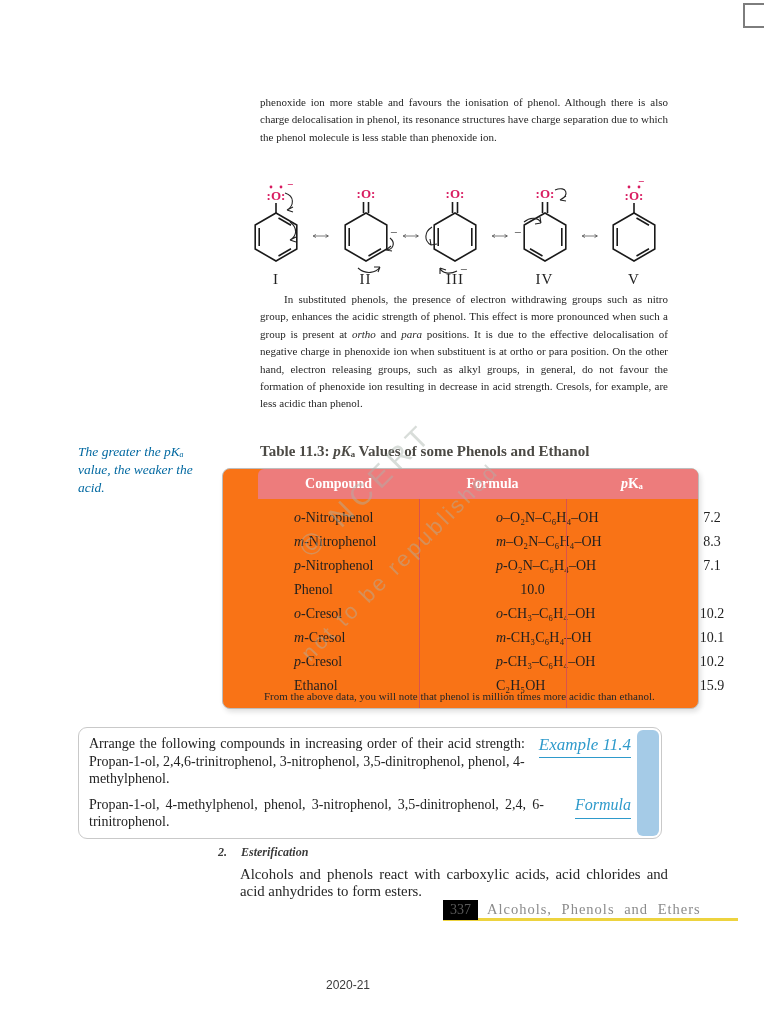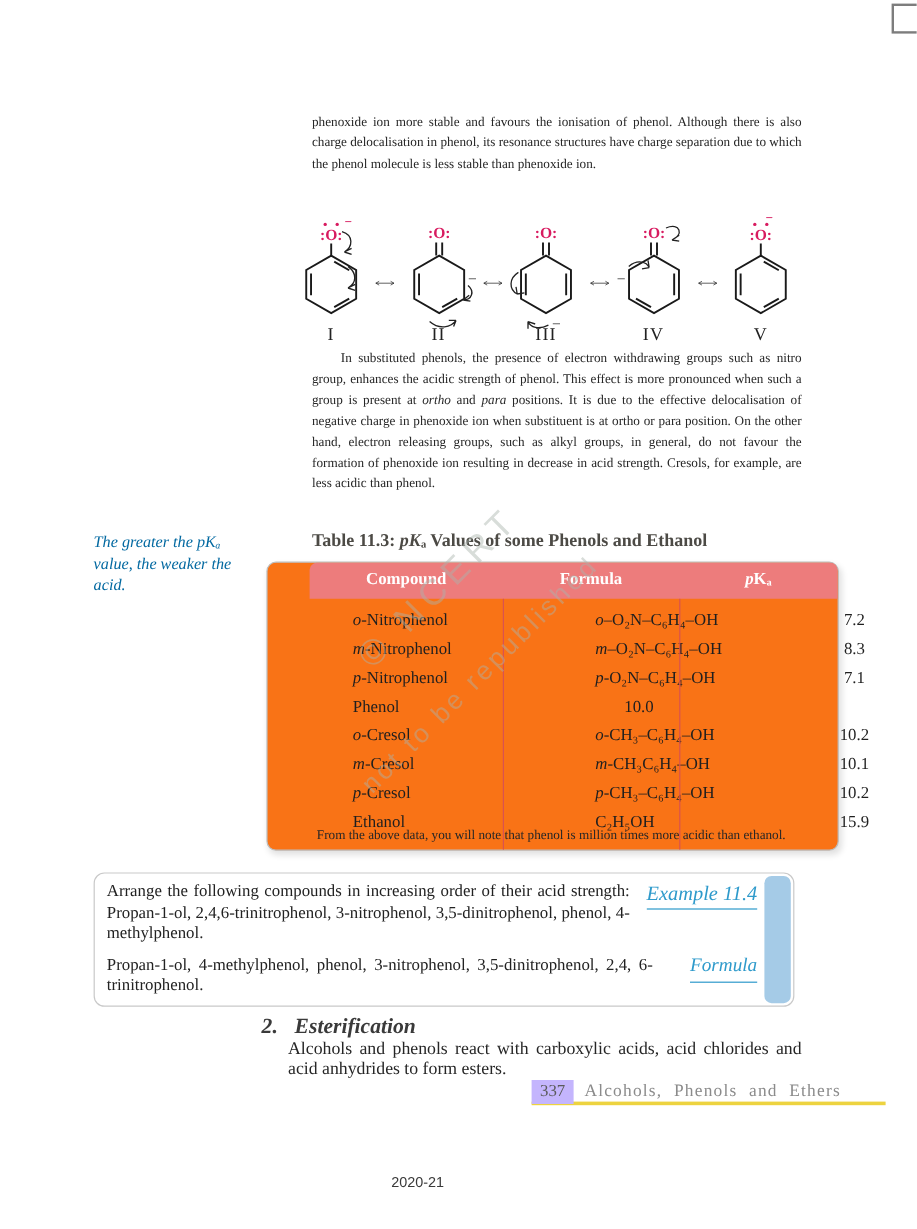--- a/index.html
+++ b/index.html
@@ -53,27 +53,27 @@
                border-radius:9px;background:#fff;box-sizing:border-box;}
   .ex-bar{position:absolute;top:2px;bottom:2px;right:2px;width:22px;background:#A5CBE7;border-radius:6px;}
   .ex-inner{position:absolute;left:10px;top:7px;right:30px;}
   .ex-row{display:flex;justify-content:space-between;gap:14px;}
   .ex-text{width:455px;font-size:14px;line-height:17.6px;text-align:justify;color:#222;}
   .ex-label{font-style:italic;color:#2E9ACB;font-size:17px;border-bottom:1.5px solid #2E9ACB;height:22px;white-space:nowrap;}
   .ex-row2{margin-top:8px;}
   .sol-label{font-size:16px;}
 
   
-  .ester-head{position:absolute;left:218px;top:845px;font-size:18px;font-weight:bold;font-style:italic;color:#3a3a3a;}
+  .ester-head{position:absolute;left:218px;top:845px;font-size:12px;font-weight:bold;font-style:italic;color:#3a3a3a;}
   .ester-head .num{margin-right:14px;}
   .ester-body{position:absolute;left:240px;top:866px;width:428px;font-size:14.8px;line-height:17.4px;text-align:justify;color:#262626;}
 
   
   .footer-rule{position:absolute;left:443px;top:918px;width:295px;height:3px;background:#EDD33F;}
-  .page-badge{position:absolute;left:443px;top:900px;width:35px;height:20px;background:#c4b5fd;
+  .page-badge{position:absolute;left:443px;top:900px;width:35px;height:20px;background:#000000;
               color:#5a5a5a;font-size:14px;text-align:center;line-height:20px;}
   .chapter{position:absolute;left:487px;top:901px;color:#8b8b8b;font-size:14.5px;letter-spacing:1px;word-spacing:5px;}
   .year{position:absolute;left:0;top:978px;width:696px;text-align:center;
         font-family:"Liberation Sans",sans-serif;font-size:12px;color:#3a3a3a;}
 </style>
 </head>
 <body>
 
 <div class="page">
 

